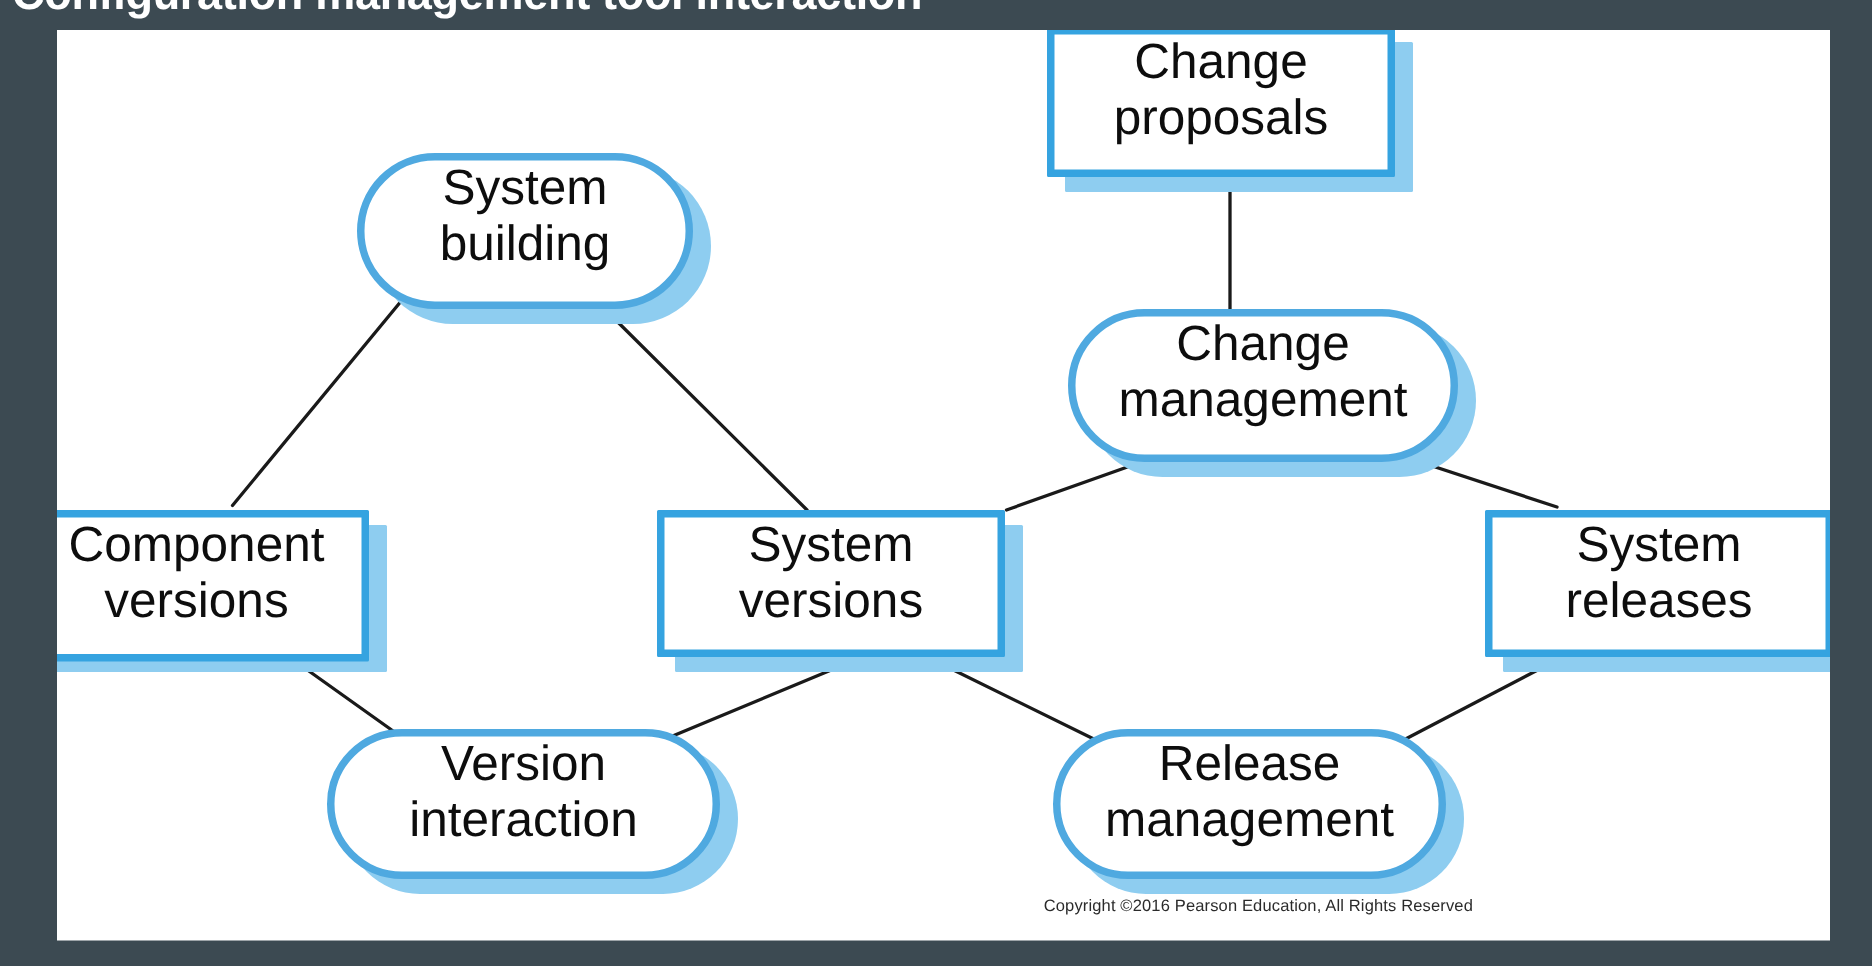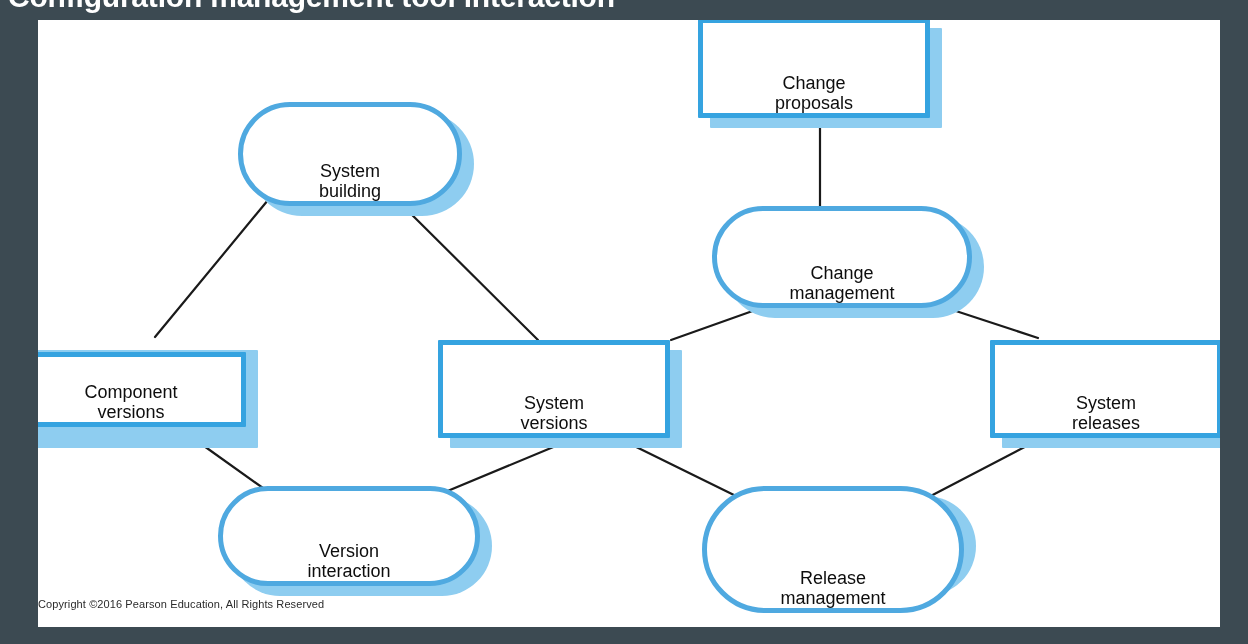--- a/index.html
+++ b/index.html
@@ -58,25 +58,25 @@
     width: 1182px;
     height: 607px;
   }
 
   
   .node {
     position: absolute;
     box-sizing: border-box;
     background: #ffffff;
     display: flex;
-    align-items: flex-end;
+    align-items: flex-start;
     justify-content: center;
     text-align: center;
     color: #0d0d0d;
-    font-size: 18px;
+    font-size: 33px;
     line-height: 1.12;
     z-index: 3;
   }
 
   .node .label {
     display: block;
     padding: 0 6px;
     white-space: pre-line;
   }
 
@@ -104,21 +104,21 @@
   .shadow.pill-sh {
     border-radius: 70px;
   }
 
   
   #copyright {
     position: absolute;
     left: 0;
     top: 578px;
     width: 944px;
-    text-align: left;
+    text-align: right;
     font-size: 11px;
     color: #2b2b2b;
     letter-spacing: 0.1px;
   }
 </style>
 </head>
 <body>
 
 <div id="slide">
 
@@ -166,41 +166,41 @@
     <div class="node pill" style="left:200px; top:82px; width:224px; height:104px;">
       <span class="label">System
 building</span>
     </div>
 
     <div class="node pill" style="left:674px; top:186px; width:260px; height:102px;">
       <span class="label">Change
 management</span>
     </div>
 
-    <div class="node rect" style="left:-22px; top:332px; width:230px; height:75px;">
+    <div class="node rect" style="left:-22px; top:320px; width:230px; height:101px;">
       <span class="label">Component
 versions</span>
     </div>
 
     <div class="node rect" style="left:400px; top:320px; width:232px; height:98px;">
       <span class="label">System
 versions</span>
     </div>
 
     <div class="node rect" style="left:952px; top:320px; width:232px; height:98px;">
       <span class="label">System
 releases</span>
     </div>
 
     <div class="node pill" style="left:180px; top:466px; width:262px; height:100px;">
       <span class="label">Version
 interaction</span>
     </div>
 
-    <div class="node pill" style="left:664px; top:466px; width:262px; height:127px;">
+    <div class="node pill" style="left:664px; top:466px; width:262px; height:100px;">
       <span class="label">Release
 management</span>
     </div>
 
     <div id="copyright">Copyright ©2016 Pearson Education, All Rights Reserved</div>
 
   </div>
 </div>
 
 </body></html>

